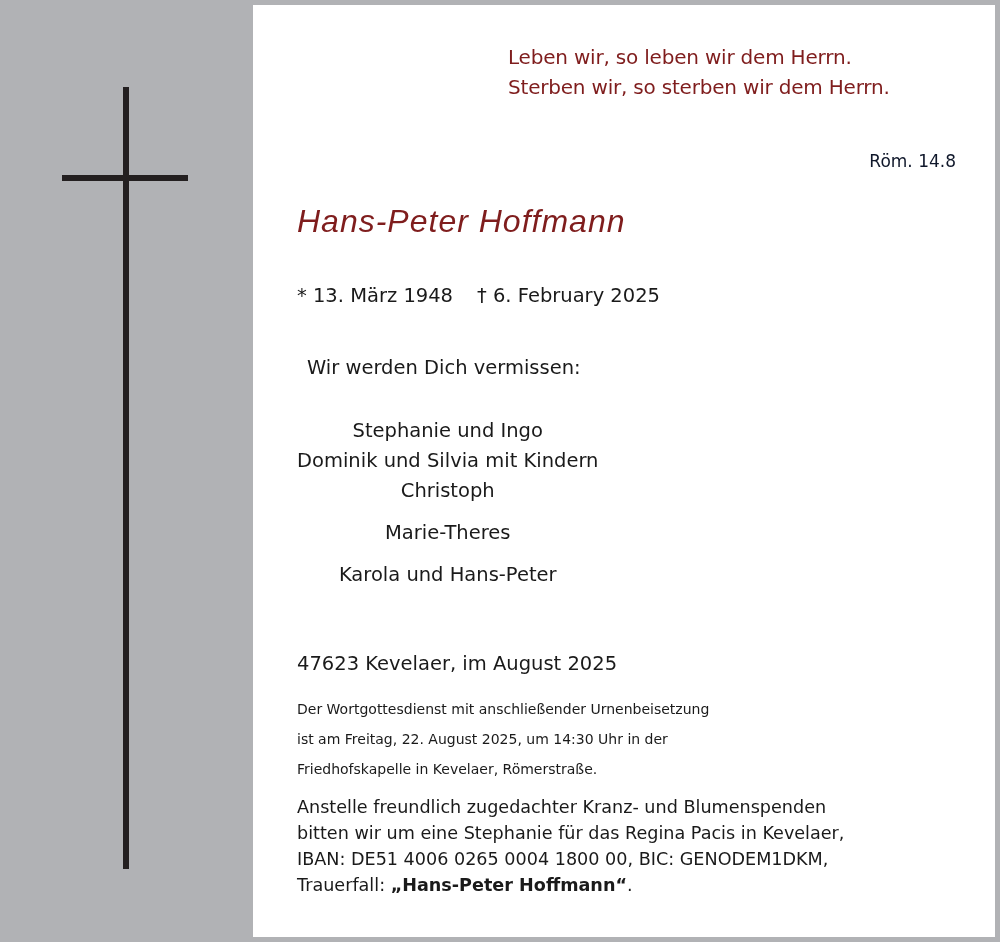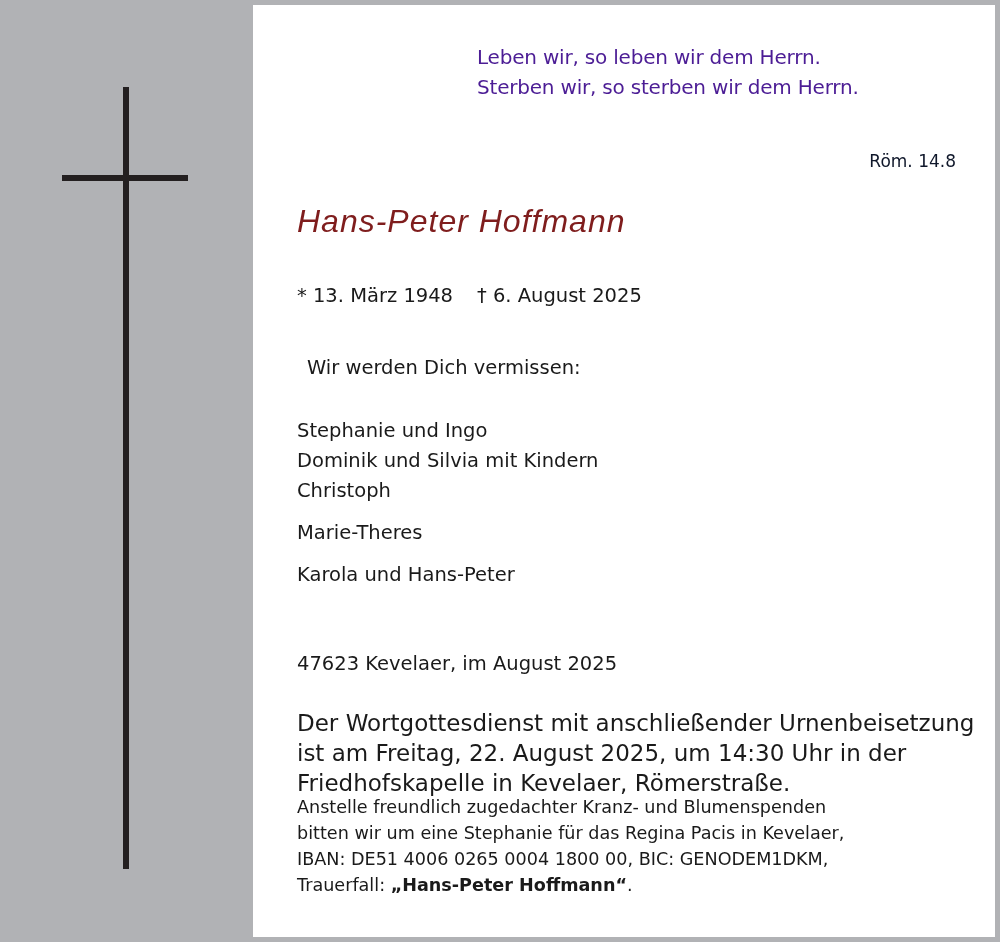--- a/index.html
+++ b/index.html
@@ -1,34 +1,34 @@
 <!DOCTYPE html>
 <html><head>
 <meta charset="utf-8">
 <style>
   html, body { margin:0; padding:0; }
   body { width:1000px; height:942px; background:#b1b2b5; position:relative; overflow:hidden;
          font-family:"DejaVu Sans", sans-serif; color:#1a1a1a; }
   .cross-v { position:absolute; left:123px; top:87px; width:6px; height:782px; background:#231f20; }
   .cross-h { position:absolute; left:62px; top:175px; width:126px; height:6px; background:#231f20; }
   .panel { position:absolute; left:253px; top:5px; width:742px; height:932px; background:#ffffff; }
-  .verse { position:absolute; left:477px; top:42px; font-size:20px; line-height:30px; letter-spacing:-0.2px; color:#4c1d95; }
+  .verse { position:absolute; left:508px; top:42px; font-size:20px; line-height:30px; letter-spacing:-0.2px; color:#7f1d1d; }
   .verse div { white-space:nowrap; }
   .ref { position:absolute; right:44px; top:151px; font-size:17px; color:#0f172a; }
   .name { position:absolute; left:297px; top:203px; font-family:Liberation Sans, sans-serif; font-style:italic;
           font-size:32px; letter-spacing:1px; color:#7f1d1d; white-space:nowrap; }
   .dates { position:absolute; left:297px; top:284px; font-size:19.5px; color:#1a1a1a; white-space:nowrap; }
   .dates span + span { margin-left:24px; }
   .miss { position:absolute; left:307px; top:356px; font-size:19.5px; }
   .family { position:absolute; left:297px; top:416px; font-size:19.5px; line-height:30px; }
   .family .grp { margin-bottom:12px; }
-  .family .line { white-space:nowrap; }
+  .family .line { white-space:nowrap;text-align:center; }
   .dot { display:inline-block; width:7px; height:7px; border:1.4px solid #1a1a1a; border-radius:50%; margin:0 6px; vertical-align:2px; }
   .place { position:absolute; left:297px; top:652px; font-size:19.5px; white-space:nowrap; }
-  .service { position:absolute; left:297px; top:694px; font-size:23px; line-height:30px; width:640px;margin-top:14px; }
+  .service { position:absolute; left:297px; top:694px; font-size:14px; line-height:30px; width:640px; }
   .service div { white-space:nowrap; }
   .donation { position:absolute; left:297px; top:794px; font-size:17.6px; line-height:26px; width:660px; }
   .donation div { white-space:nowrap; }
   .bold { font-weight:bold; }
 </style>
 </head>
 <body>
 
 <div class="cross-v"></div>
 <div class="cross-h"></div>
@@ -37,21 +37,21 @@
 
 <div class="verse">
   <div>Leben wir, so leben wir dem Herrn.</div>
   <div>Sterben wir, so sterben wir dem Herrn.</div>
 </div>
 <div class="ref">Röm. 14.8</div>
 
 <div class="name">Hans-Peter Hoffmann</div>
 
 <div class="dates">
-  <span>* 13. März 1948</span><span>† 6. August 2025</span>
+  <span>* 13. März 1948</span><span>† 6. February 2025</span>
 </div>
 
 <div class="miss">Wir werden Dich vermissen:</div>
 
 <div class="family">
   <div class="grp">
     <div class="line">Stephanie und Ingo</div>
     <div class="line">Dominik und Silvia mit Kindern</div>
     <div class="line">Christoph</div>
   </div>

